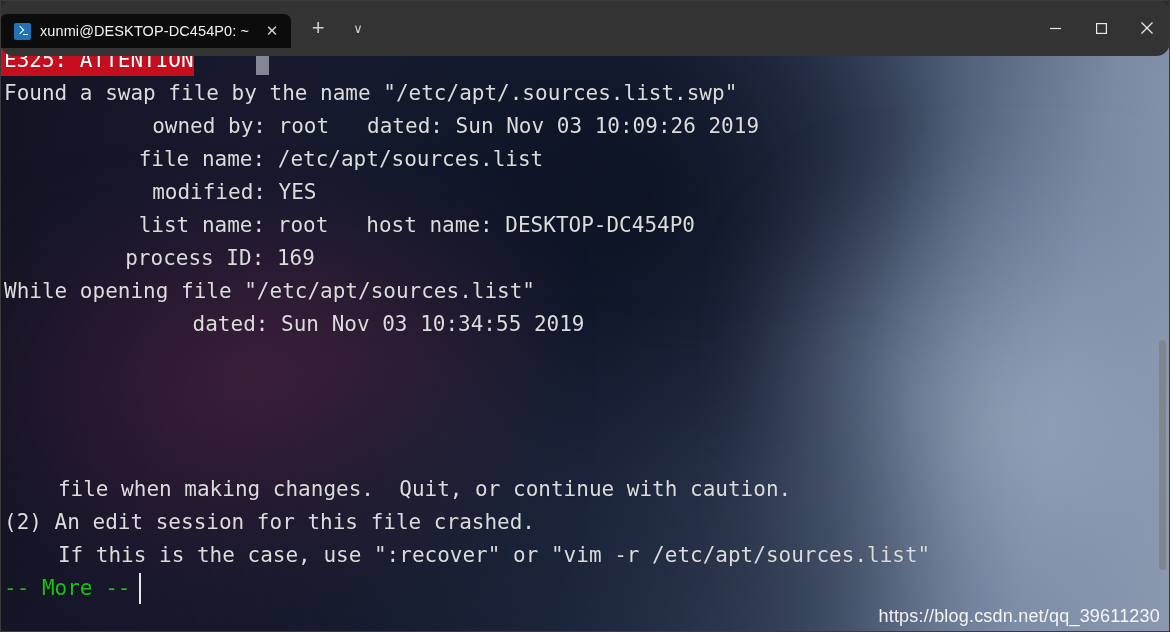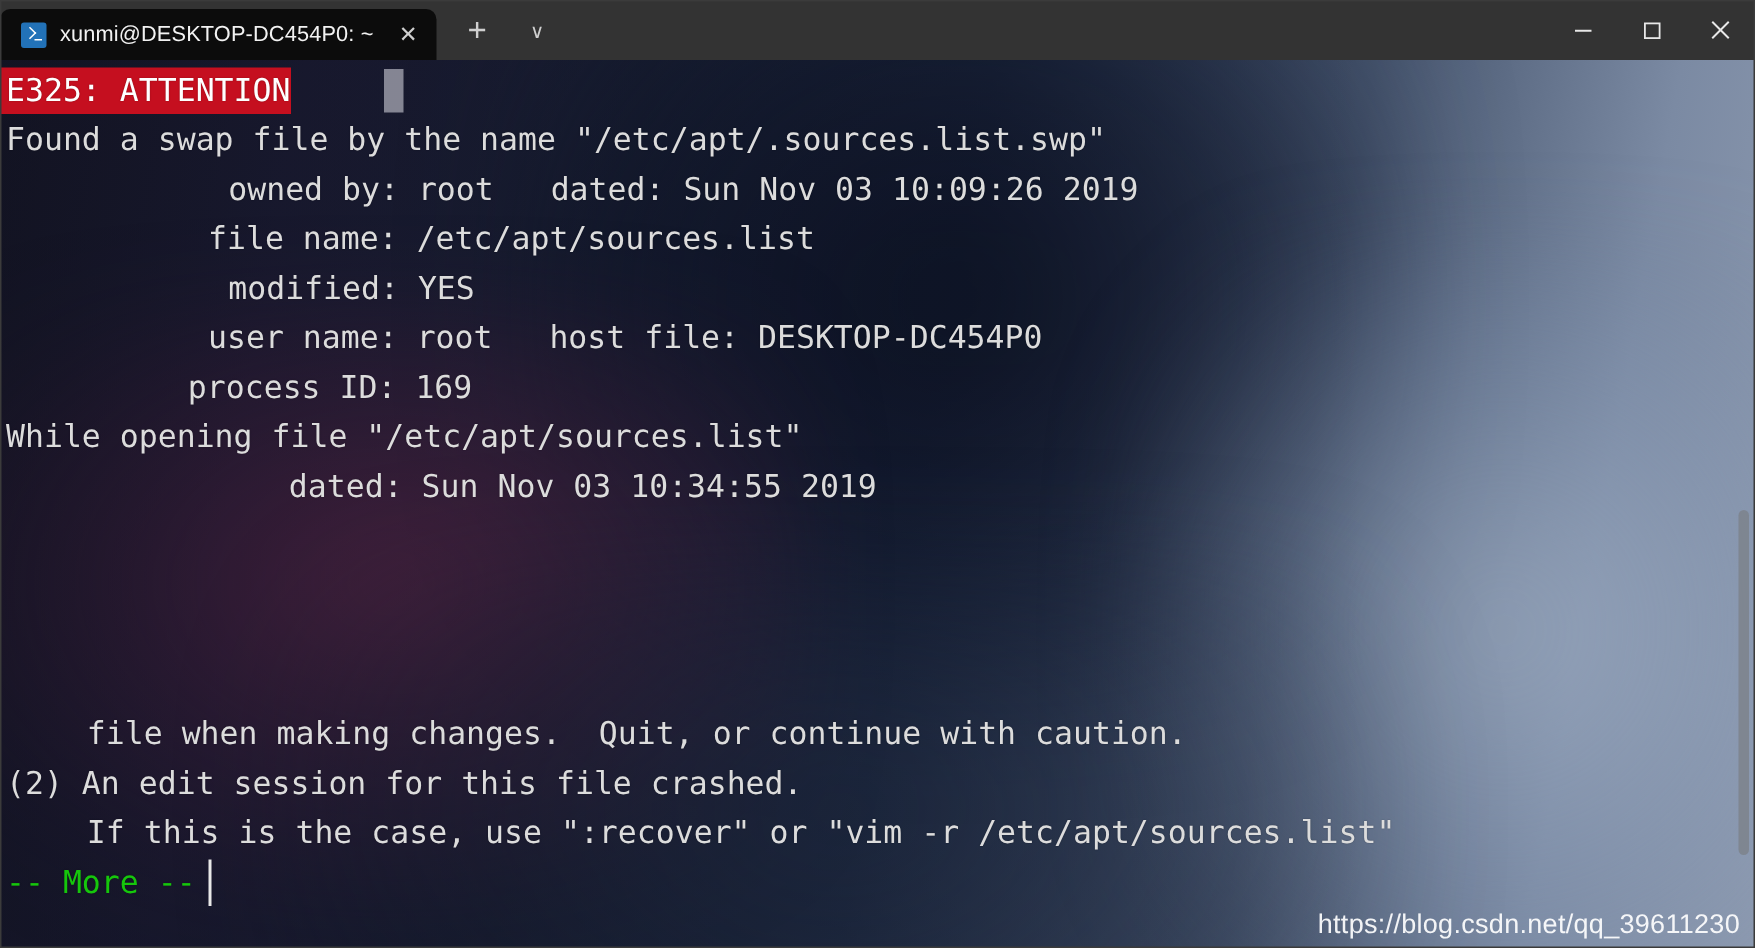--- a/index.html
+++ b/index.html
@@ -14,25 +14,26 @@
     overflow: hidden;
     font-family: "DejaVu Sans Mono", monospace;
     background: #2b2b2b;
   }
 
   
   .titlebar {
     position: absolute;
     left: 0; top: 0;
     width: 1170px;
-    height: 40px;
+    height: 56px;
     background: #333333;
     display: flex;
     align-items: center;
     z-index: 30;
+    border-radius: 14px;
   }
   .tabstrip {
     display: flex;
     align-items: flex-end;
     height: 40px;
     flex: 0 0 auto;
   }
   .tab {
     position: relative;
     display: flex;
@@ -303,21 +304,21 @@
     <div class="bg-glow-bottom"></div>
     <div class="bg-dim"></div>
 
     <div class="screen" id="screen">
         <div class="line err" style="top: 5px;">E325: ATTENTION</div>
         <div class="block-cursor" style="left: 255.93px; top: 6px;"></div>
         <div class="line" style="top: 37px; left: 4px;">Found a swap file by the name "/etc/apt/.sources.list.swp"</div>
         <div class="line" style="top: 70px; left: 152.17px;">owned by: root   dated: Sun Nov 03 10:09:26 2019</div>
         <div class="line" style="top: 136px; left: 152.17px;">modified: YES</div>
         <div class="line" style="top: 103px; left: 138.7px;">file name: /etc/apt/sources.list</div>
-        <div class="line" style="top: 169px; left: 138.7px;">user name: root   host file: DESKTOP-DC454P0</div>
+        <div class="line" style="top: 169px; left: 138.7px;">list name: root   host name: DESKTOP-DC454P0</div>
         <div class="line" style="top: 202px; left: 125.23px;">process ID: 169</div>
         <div class="line" style="top: 235px; left: 4px;">While opening file "/etc/apt/sources.list"</div>
         <div class="line" style="top: 268px; left: 192.58px;">dated: Sun Nov 03 10:34:55 2019</div>
         <div class="line" style="top: 433px; left: 57.88px;">file when making changes.  Quit, or continue with caution.</div>
         <div class="line" style="top: 466px; left: 4px;">(2) An edit session for this file crashed.</div>
         <div class="line green" style="top: 532px; left: 4px;">-- More --</div>
         <div class="line" style="top: 499px; left: 57.88px;">If this is the case, use ":recover" or "vim -r /etc/apt/sources.list"</div>
         <div class="bar-cursor" style="left: 138.7px; top: 533px;"></div>
       </div>
 

